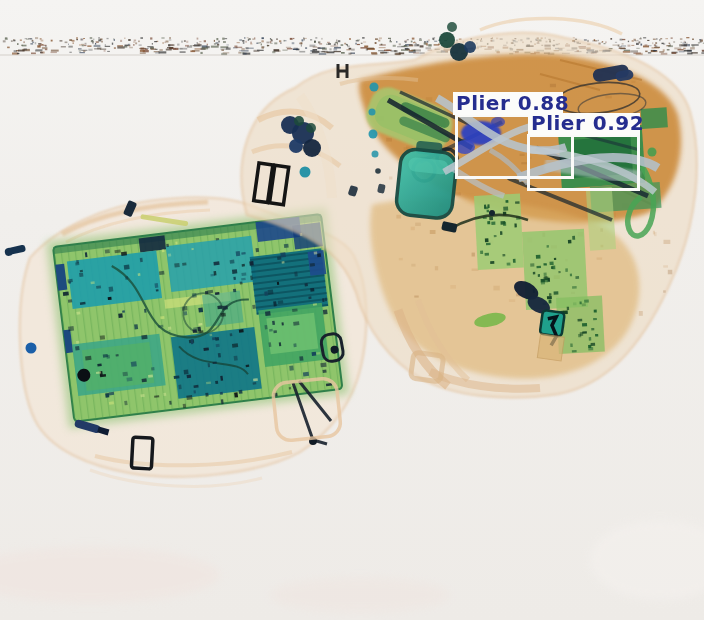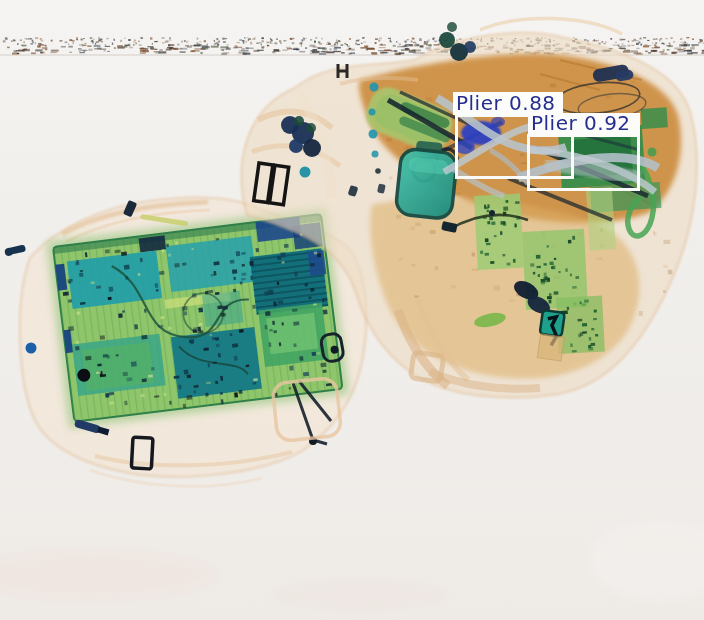--- a/index.html
+++ b/index.html
@@ -6,21 +6,21 @@
   .stage{position:relative;width:704px;height:620px;overflow:hidden;background:#f1efec;}
   svg{display:block;}
   .det-label-text{
     font-family:"DejaVu Sans","Liberation Sans",sans-serif;
     letter-spacing:.5px;
   }
 </style>
 </head>
 <body>
 
-<div class="stage" style="background: rgb(241, 239, 236);">
+<div class="stage" style="background: rgb(241, 239, 236); font-weight: bold;">
 <svg width="704" height="620" viewBox="0 0 704 620">
   <defs>
     <filter id="b1" x="-20%" y="-20%" width="140%" height="140%">
           <feGaussianBlur stdDeviation="1"></feGaussianBlur>
         </filter>
     <filter id="b2" x="-30%" y="-30%" width="160%" height="160%">
           <feGaussianBlur stdDeviation="2.4"></feGaussianBlur>
         </filter>
     <filter id="b4" x="-40%" y="-40%" width="180%" height="180%">
           <feGaussianBlur stdDeviation="4"></feGaussianBlur>

